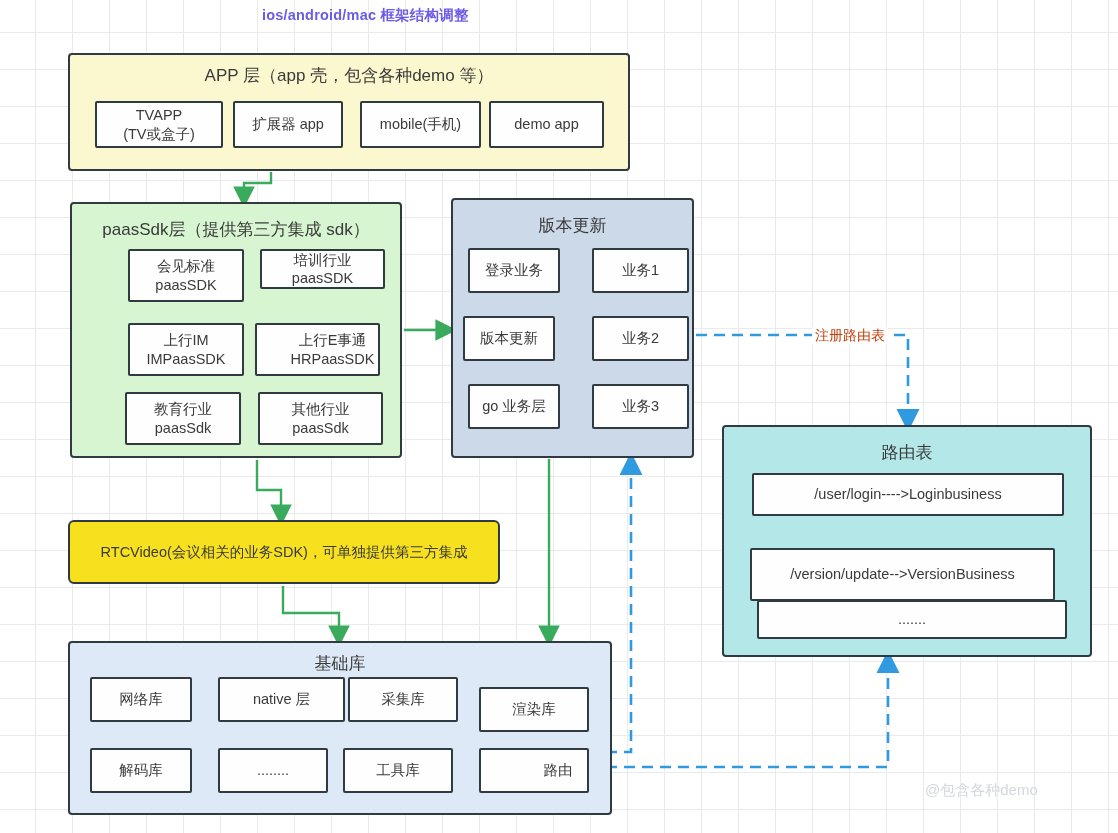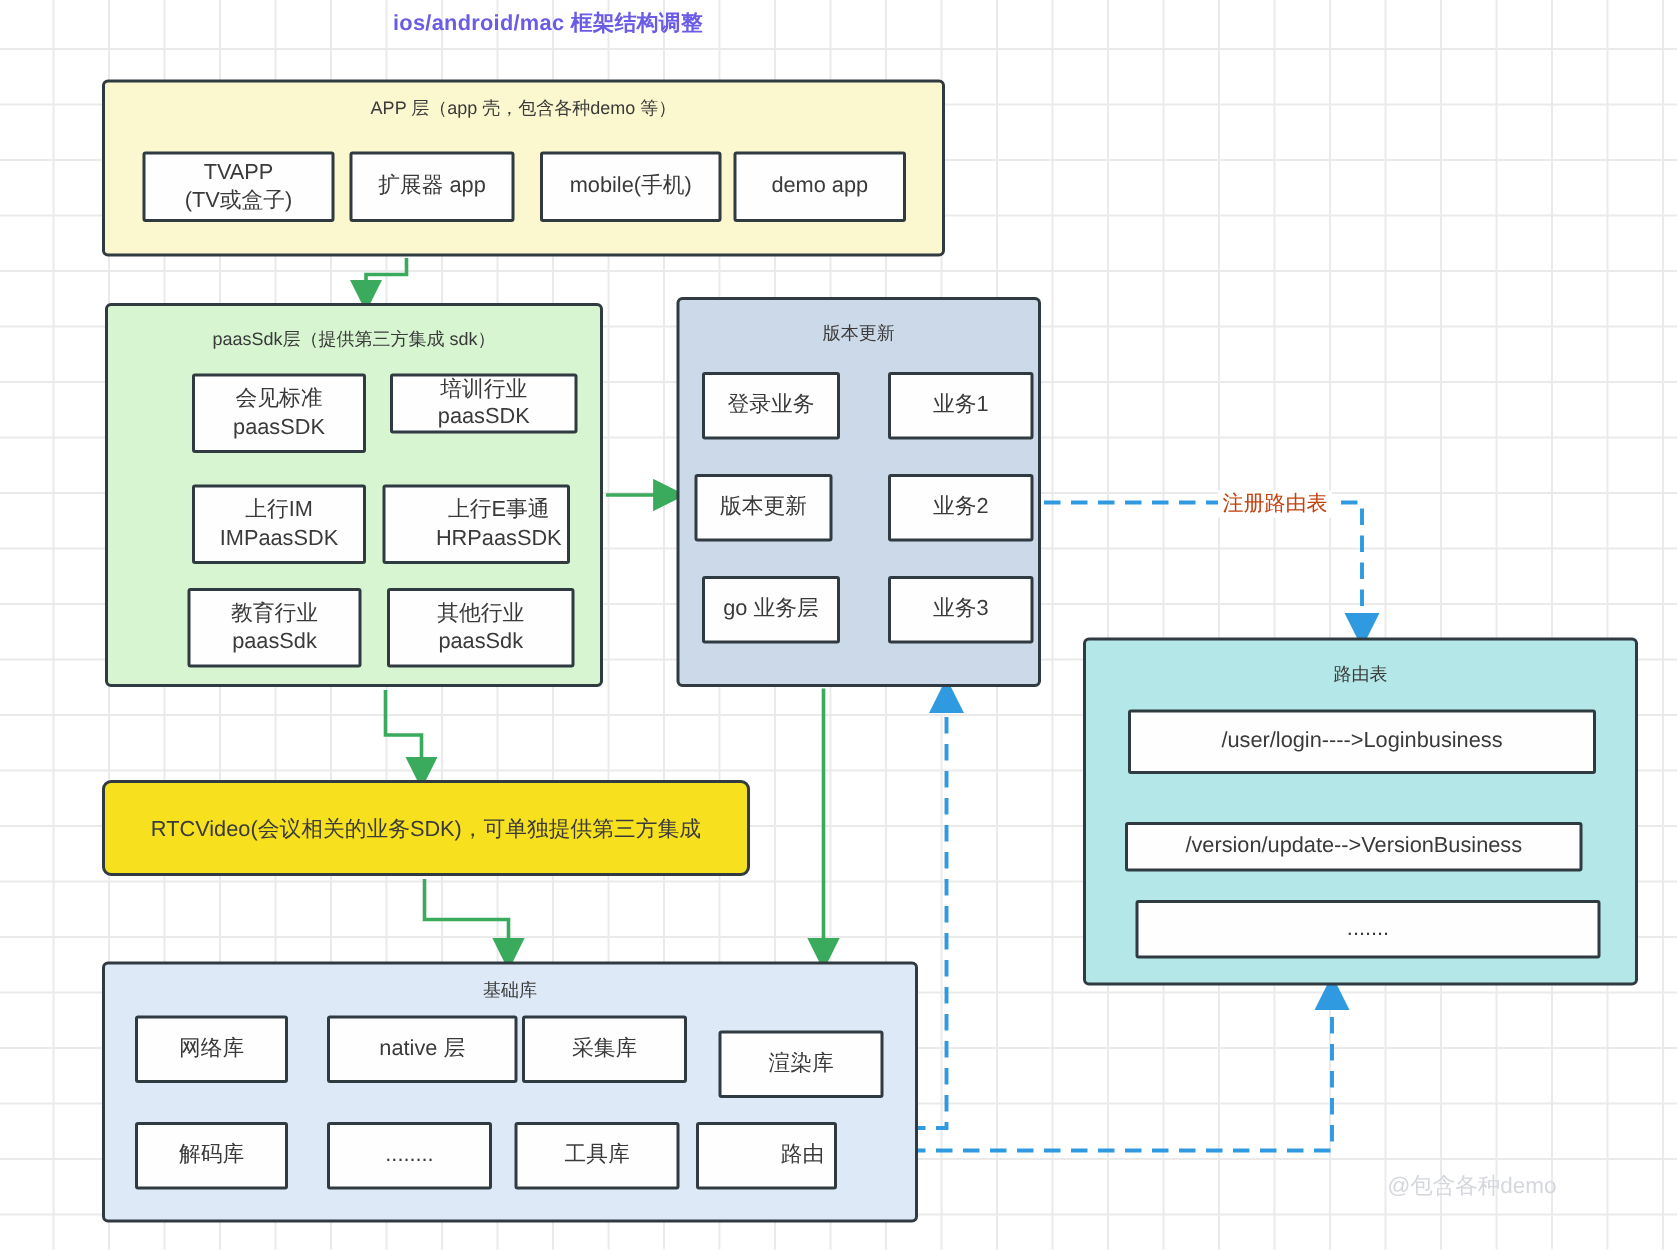--- a/index.html
+++ b/index.html
@@ -28,21 +28,21 @@
     font-size:14.5px; font-weight:bold; color:#6b5ce7;
     letter-spacing:0.2px;
   }
   .group {
     position:absolute;
     border:2px solid #2f3b40;
     border-radius:4px;
   }
   .group > .gtitle {
     position:absolute; left:0; right:0; text-align:center;
-    font-size:12px; color:#3a3a3a;
+    font-size:17px; color:#3a3a3a;
   }
   .cell {
     position:absolute;
     background:#fefefe;
     border:2px solid #2f3b40;
     border-radius:2px;
     display:flex; align-items:center; justify-content:center;
     text-align:center;
     font-size:14.5px; color:#3a3a3a;
     line-height:1.25;
@@ -141,32 +141,32 @@
     <div class="cell" style="left:139px; top:184px; width:97px; height:45px;">业务3</div>
   </div>
 
   <div class="group" id="grp-rtc">
     <div id="rtc-label">RTCVideo(会议相关的业务SDK)，可单独提供第三方集成</div>
   </div>
 
   <div class="group" id="grp-route">
     <div class="gtitle" style="top:14px;">路由表</div>
     <div class="cell" style="left:28px; top:46px;  width:312px; height:43px;">/user/login----&gt;Loginbusiness</div>
-    <div class="cell" style="left:26px; top:121px; width:305px; height:33px;">/version/update--&gt;VersionBusiness</div>
+    <div class="cell" style="left:26px; top:121px; width:305px; height:53px;">/version/update--&gt;VersionBusiness</div>
     <div class="cell" style="left:33px; top:173px; width:310px; height:39px;">.......</div>
   </div>
 
   <div class="group" id="grp-base">
     <div class="gtitle" style="top:9px;">基础库</div>
     <div class="cell" style="left:20px;  top:34px; width:102px; height:45px;">网络库</div>
     <div class="cell" style="left:148px; top:34px; width:127px; height:45px;">native 层</div>
     <div class="cell" style="left:278px; top:34px; width:110px; height:45px;">采集库</div>
     <div class="cell" style="left:409px; top:44px; width:110px; height:45px;">渲染库</div>
     <div class="cell" style="left:20px;  top:105px; width:102px; height:45px;">解码库</div>
     <div class="cell" style="left:148px; top:105px; width:110px; height:45px;">........</div>
     <div class="cell" style="left:273px; top:105px; width:110px; height:45px;">工具库</div>
-    <div class="cell" style="left:394px; top:105px; width:94px; height:45px;padding-left:48px;">路由</div>
+    <div class="cell" style="left:409px; top:105px; width:110px; height:45px;padding-left:48px;">路由</div>
   </div>
 
   <div class="route-label">注册路由表</div>
 
   <div class="watermark">@包含各种demo</div>
 </div>
 
 </body></html>

